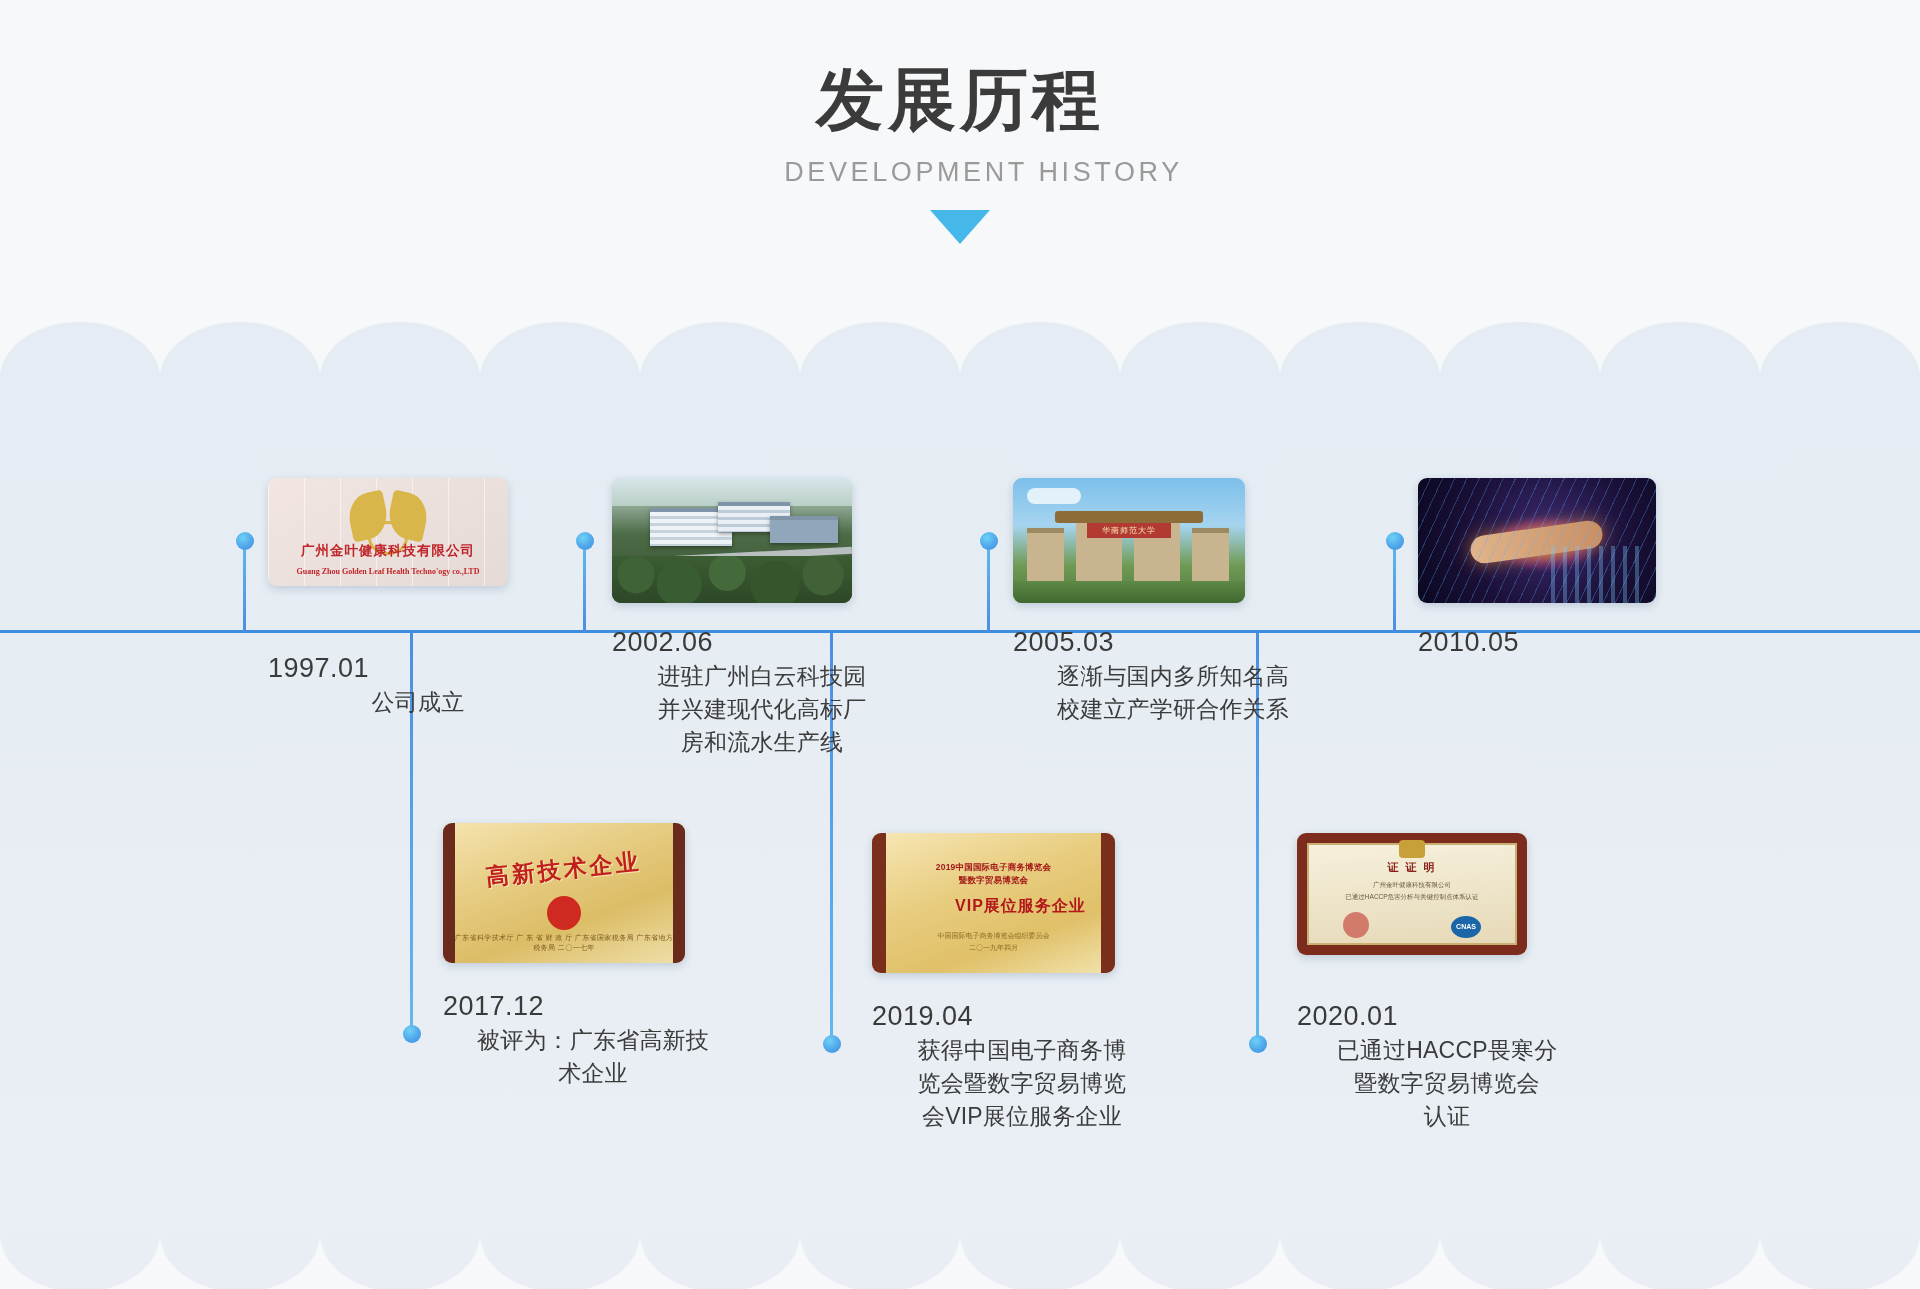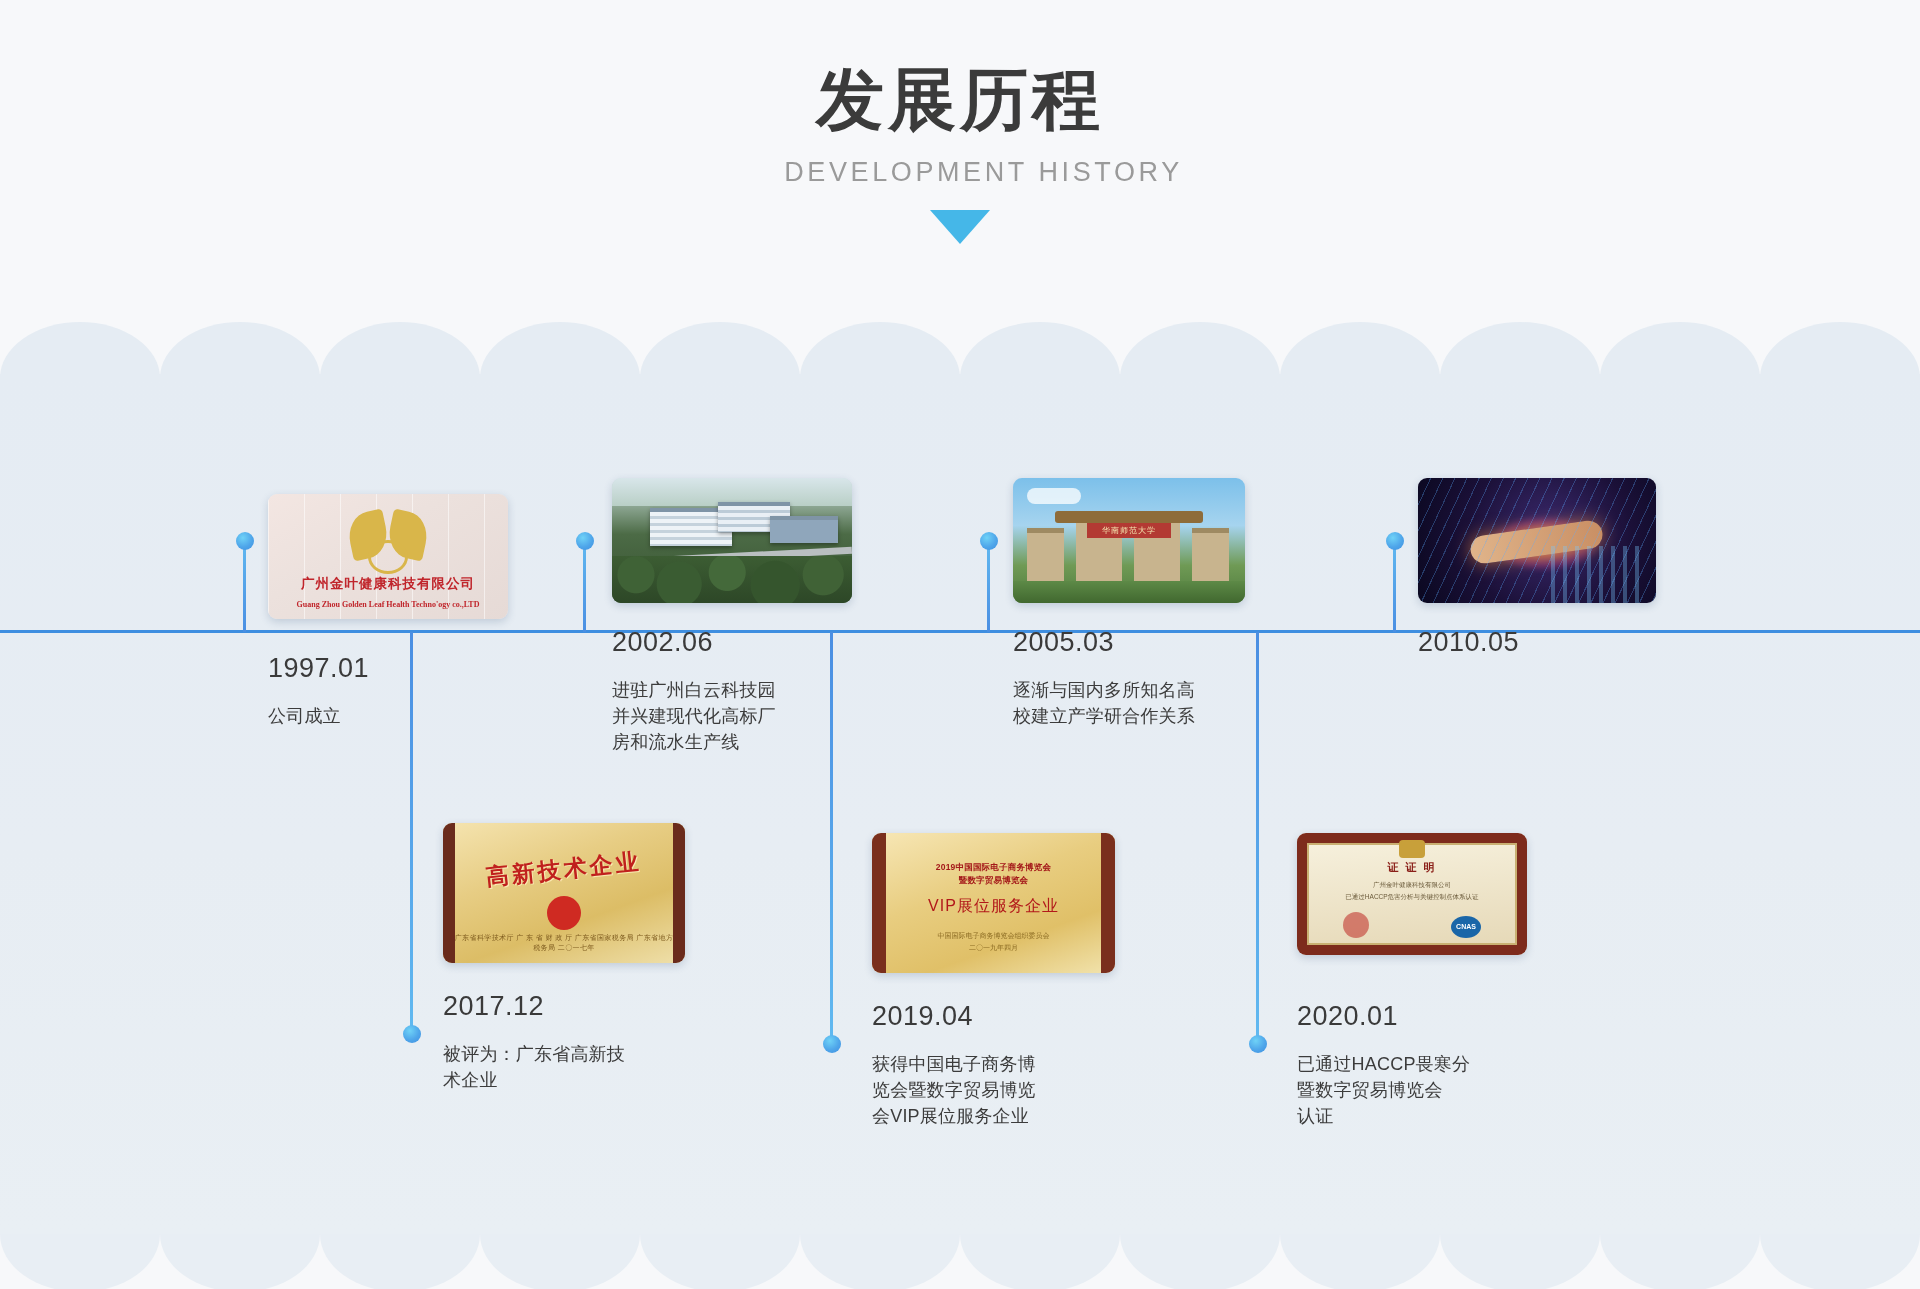--- a/index.html
+++ b/index.html
@@ -47,22 +47,22 @@
           background: linear-gradient(180deg,#61b9f0 0%,#4a8ee2 100%); }
   .stem.down { background: linear-gradient(0deg,#61b9f0 0%,#4a8ee2 100%); }
   .dot { position: absolute; width: 18px; height: 18px; border-radius: 50%;
          background: radial-gradient(circle at 38% 32%, #6fd2f7 0%, #4fa6ea 55%, #3d8fe0 100%); }
 
   
   .event { position: absolute; }
   .thumb { position: absolute; border-radius: 9px; overflow: hidden;
            box-shadow: 0 3px 9px rgba(40,70,110,.20); }
   .ev-date { font-size: 27px; color: #3a3a3a; line-height: 1.35; letter-spacing: .5px; }
-  .ev-desc { font-size: 18px; color: #3c3c3c; line-height: 1.42; letter-spacing: .2px;
-             white-space: pre-line; margin-top: 18px; }
+  .ev-desc { font-size: 23px; color: #3c3c3c; line-height: 1.42; letter-spacing: .2px;
+             white-space: pre-line; margin-top: 0; text-align: center; }
 
   
   .art { position: absolute; inset: 0; }
 
   
   .art-plaque { background: linear-gradient(150deg,#f3e6e2 0%,#ece1dd 40%,#e6dad6 100%); }
   .art-plaque .panel-lines { position: absolute; inset: 0;
      background: repeating-linear-gradient(90deg, rgba(255,255,255,.55) 0 1px, rgba(0,0,0,0) 1px 36px); }
   .art-plaque .leaf { position: absolute; left: 50%; top: 14%; transform: translateX(-50%);
      width: 78px; height: 62px; }
@@ -140,22 +140,22 @@
      width: 34px; height: 34px; border-radius: 50%; background: #cf2a22; }
   .art-gold .foot { position: absolute; left: 4%; right: 4%; bottom: 7%; text-align: center;
      color: #7d5a1d; font-size: 7px; letter-spacing: .4px; }
 
   
   .art-vip { background: linear-gradient(160deg,#f7e7b6 0%,#e8cd80 40%,#e0c068 70%,#f2e4af 100%); }
   .art-vip .frame { position: absolute; inset: 0; border-left: 14px solid #7a2f1d;
      border-right: 14px solid #7a2f1d; }
   .art-vip .l1 { position: absolute; left: 12%; right: 12%; top: 20%; text-align: center;
      color: #a4191a; font-size: 8.5px; font-weight: 700; letter-spacing: .2px; line-height: 1.5; }
-  .art-vip .l2 { position: absolute; left: 12%; right: 12%; top: 45%; text-align: center;
-     color: #b2181a; font-size: 16px; font-weight: 400; letter-spacing: 1px; }
+  .art-vip .l2 { position: absolute; left: 12%; right: 12%; top: 45%; text-align: right;
+     color: #b2181a; font-size: 16px; font-weight: 700; letter-spacing: 1px; }
   .art-vip .l3 { position: absolute; left: 12%; right: 12%; bottom: 14%; text-align: center;
      color: #8a6a22; font-size: 7px; line-height: 1.7; }
 
   
   .art-cert { background: linear-gradient(180deg,#f4efe2 0%,#ece2cc 100%); }
   .art-cert .frame { position: absolute; inset: 0; border: 10px solid #7d2b1c; }
   .art-cert .inner { position: absolute; inset: 10px;
      background: linear-gradient(175deg,#f6f0dc,#e6d9b8); border: 2px solid #c9b072; }
   .art-cert .badge { position: absolute; left: 50%; top: 6%; transform: translateX(-50%);
      width: 26px; height: 18px; background: #c8a03a; border-radius: 4px; }
@@ -231,21 +231,21 @@
   <div class="stem down" style="left:410px; top:632px; height:400px;"></div>
   <div class="dot" style="left:403px; top:1025px;"></div>
 
   <div class="stem down" style="left:830px; top:632px; height:410px;"></div>
   <div class="dot" style="left:823px; top:1035px;"></div>
 
   <div class="stem down" style="left:1256px; top:632px; height:410px;"></div>
   <div class="dot" style="left:1249px; top:1035px;"></div>
 
   <div class="event" style="left:268px; top:478px; width:300px;">
-    <div class="thumb" style="left:0; top:16px; width:240px; height:125px;padding-left:48px;">
+    <div class="thumb" style="left:0; top:0; width:240px; height:108px;padding-left:48px;">
       <div class="art art-plaque">
         <div class="panel-lines"></div>
         <div class="leaf">
             <b class="l"></b>
             <b class="r"></b>
             <u></u>
           </div>
         <div class="cn">广州金叶健康科技有限公司</div>
         <div class="en">Guang Zhou Golden Leaf Health Techno'ogy co.,LTD</div>
       </div>

